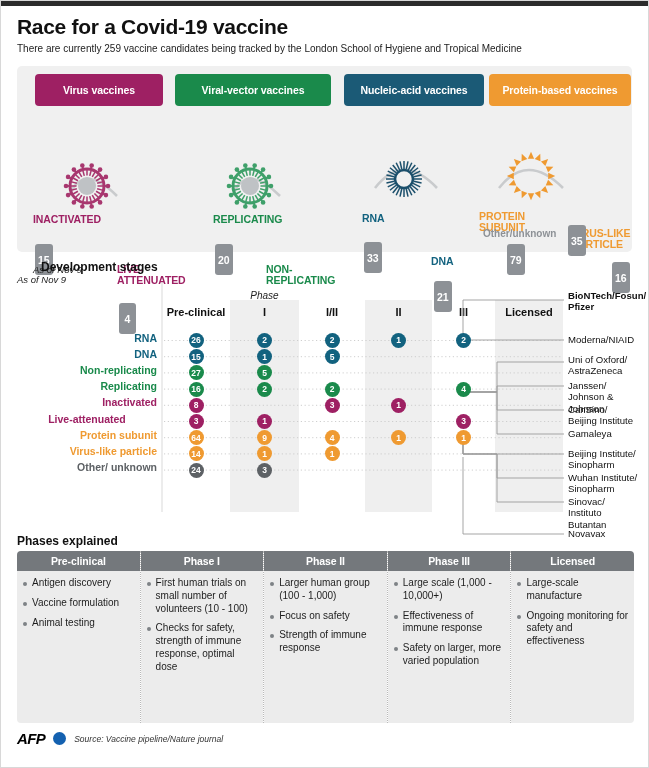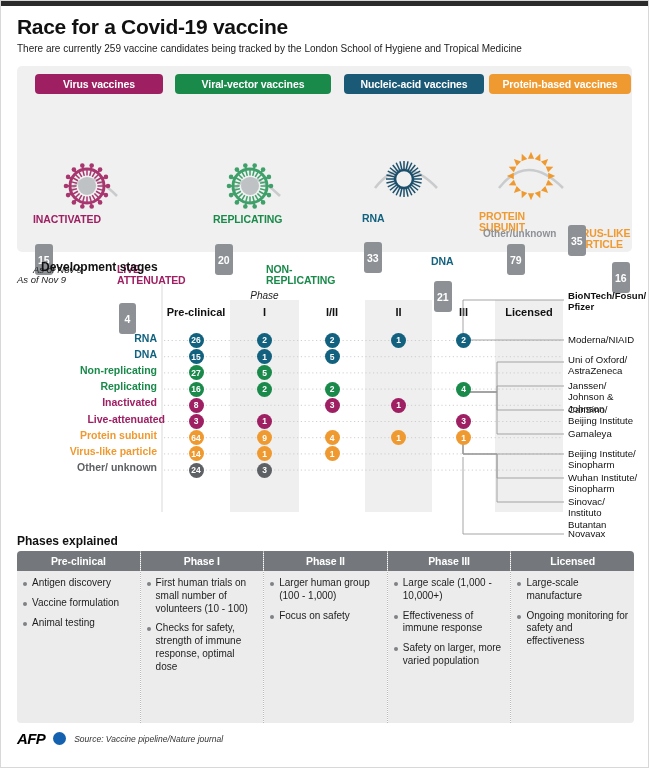--- a/index.html
+++ b/index.html
@@ -27,21 +27,21 @@
     color:#111;line-height:1.1;margin:0 0 5px 0;
   }
   .subtitle{font-size:10px;color:#232323;line-height:1.2;}
 
   
   .types{
     margin:7px 16px 0 16px;background:#f0f0f0;border-radius:5px;
     position:relative;height:186px;flex:0 0 auto;
   }
   .cat-pill{
-    position:absolute;top:8px;height:20px;border-radius:4px;
+    position:absolute;top:8px;height:32px;border-radius:4px;
     color:#fff;font-size:10.5px;font-weight:bold;
     display:flex;align-items:center;justify-content:center;
     letter-spacing:-0.1px;
   }
   .vlabel{position:absolute;font-size:10.5px;font-weight:bold;line-height:1.08;letter-spacing:-0.1px;}
   .vnum{
     position:absolute;background:#8d9196;color:#fff;border-radius:3px;
     font-size:10.5px;font-weight:bold;min-width:11px;height:15px;
     padding:8px 3px;display:flex;align-items:center;justify-content:center;
   }
@@ -370,21 +370,21 @@
         <div class="dot" style="left: 240px; top: 83.4px; background: rgb(26, 138, 75);">5</div>
         <div class="rowlab" style="left: 0px; width: 140px; top: 98.1px; color: rgb(26, 138, 75);">Replicating</div>
         <div class="dot" style="left: 171.5px; top: 99.6px; background: rgb(26, 138, 75);">16</div>
         <div class="dot" style="left: 240px; top: 99.6px; background: rgb(26, 138, 75);">2</div>
         <div class="dot" style="left: 307.5px; top: 99.6px; background: rgb(26, 138, 75);">2</div>
         <div class="dot" style="left: 439px; top: 99.6px; background: rgb(26, 138, 75);">4</div>
         <div class="rowlab" style="left: 0px; width: 140px; top: 114.3px; color: rgb(158, 32, 99);">Inactivated</div>
         <div class="dot" style="left: 171.5px; top: 115.8px; background: rgb(158, 32, 99);">8</div>
         <div class="dot" style="left: 307.5px; top: 115.8px; background: rgb(158, 32, 99);">3</div>
         <div class="dot" style="left: 374px; top: 115.8px; background: rgb(158, 32, 99);">1</div>
-        <div class="rowlab" style="left: 8px; width: 140px; top: 130.5px; color: rgb(158, 32, 99);">Live-attenuated</div>
+        <div class="rowlab" style="left: 0px; width: 140px; top: 130.5px; color: rgb(158, 32, 99); text-align: center;">Live-attenuated</div>
         <div class="dot" style="left: 171.5px; top: 132px; background: rgb(158, 32, 99);">3</div>
         <div class="dot" style="left: 240px; top: 132px; background: rgb(158, 32, 99);">1</div>
         <div class="dot" style="left: 439px; top: 132px; background: rgb(158, 32, 99);">3</div>
         <div class="rowlab" style="left: 0px; width: 140px; top: 146.7px; color: rgb(239, 154, 49);">Protein subunit</div>
         <div class="dot" style="left: 171.5px; top: 148.2px; background: rgb(239, 154, 49);">64</div>
         <div class="dot" style="left: 240px; top: 148.2px; background: rgb(239, 154, 49);">9</div>
         <div class="dot" style="left: 307.5px; top: 148.2px; background: rgb(239, 154, 49);">4</div>
         <div class="dot" style="left: 374px; top: 148.2px; background: rgb(239, 154, 49);">1</div>
         <div class="dot" style="left: 439px; top: 148.2px; background: rgb(239, 154, 49);">1</div>
         <div class="rowlab" style="left: 0px; width: 140px; top: 162.9px; color: rgb(239, 154, 49);">Virus-like particle</div>
@@ -430,20 +430,21 @@
           <div class="phex-body">
             <div class="bullet">First human trials on small number of volunteers (10 - 100)</div>
             <div class="bullet">Checks for safety, strength of immune response, optimal dose</div>
           </div>
         </div>
         <div class="phex-col">
           <div class="phex-th">Phase II</div>
           <div class="phex-body">
             <div class="bullet">Larger human group (100 - 1,000)</div>
             <div class="bullet">Focus on safety</div>
+            <div class="bullet">Strength of immune response</div>
           </div>
         </div>
         <div class="phex-col">
           <div class="phex-th">Phase III</div>
           <div class="phex-body">
             <div class="bullet">Large scale (1,000 - 10,000+)</div>
             <div class="bullet">Effectiveness of immune response</div>
             <div class="bullet">Safety on larger, more varied population</div>
           </div>
         </div>

